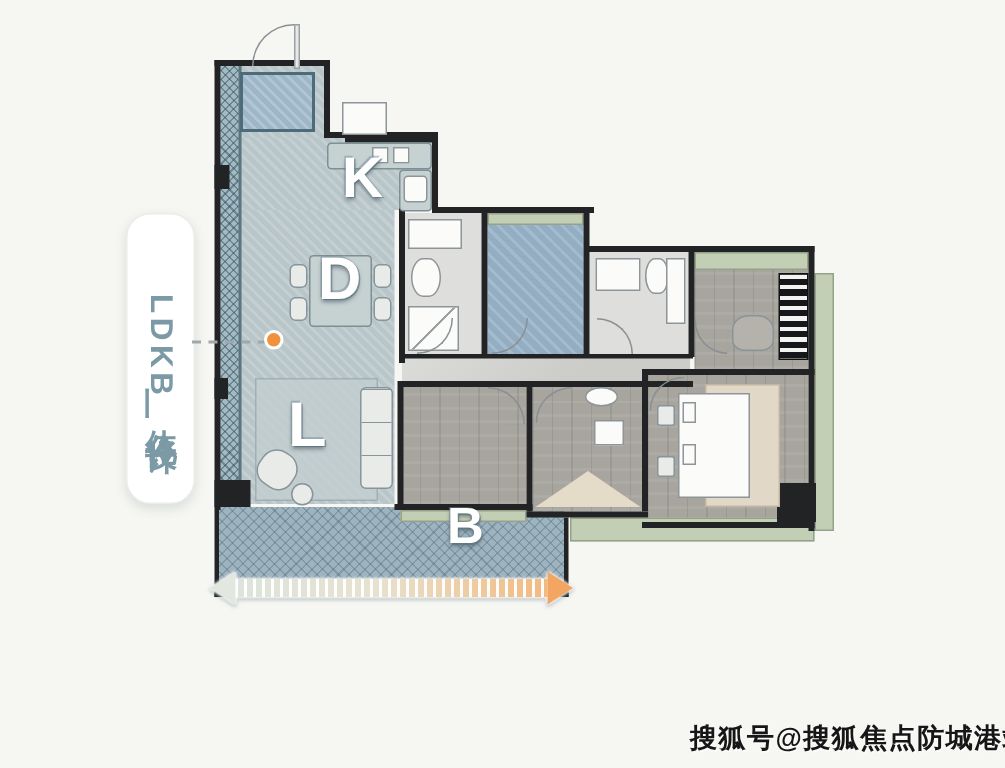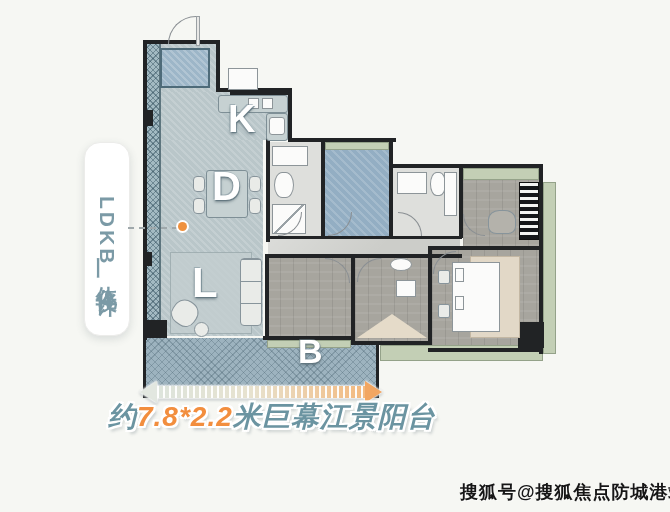--- a/index.html
+++ b/index.html
@@ -191,17 +191,16 @@
     <div class="pill-inner"><span>LDKB</span><span class="pill-sep">一</span><span>体化设计</span></div>
   </div>
   <div class="abs dash-line" style="left:128px;top:227px;width:50px;height:0;"></div>
   <div class="abs dot" style="left:178px;top:222px;"></div>
 
   <div class="abs arrow-wrap" style="left:140px;top:381px;width:242px;height:22px;">
     <div class="tri-l"></div>
     <div class="arrow-band"></div>
     <div class="tri-r"></div>
   </div>
-  <div class="abs dim-text" style="left:108px;top:398px;"><span class="dim-teal">约</span><span class="dim-orange">7.8*2.2</span><span class="dim-teal">米巨幕江景阳台</span></div>
 
   <div class="abs watermark" style="left:460px;top:480px;">搜狐号@搜狐焦点防城港站</div>
 
 </div>
 
 </body></html>

